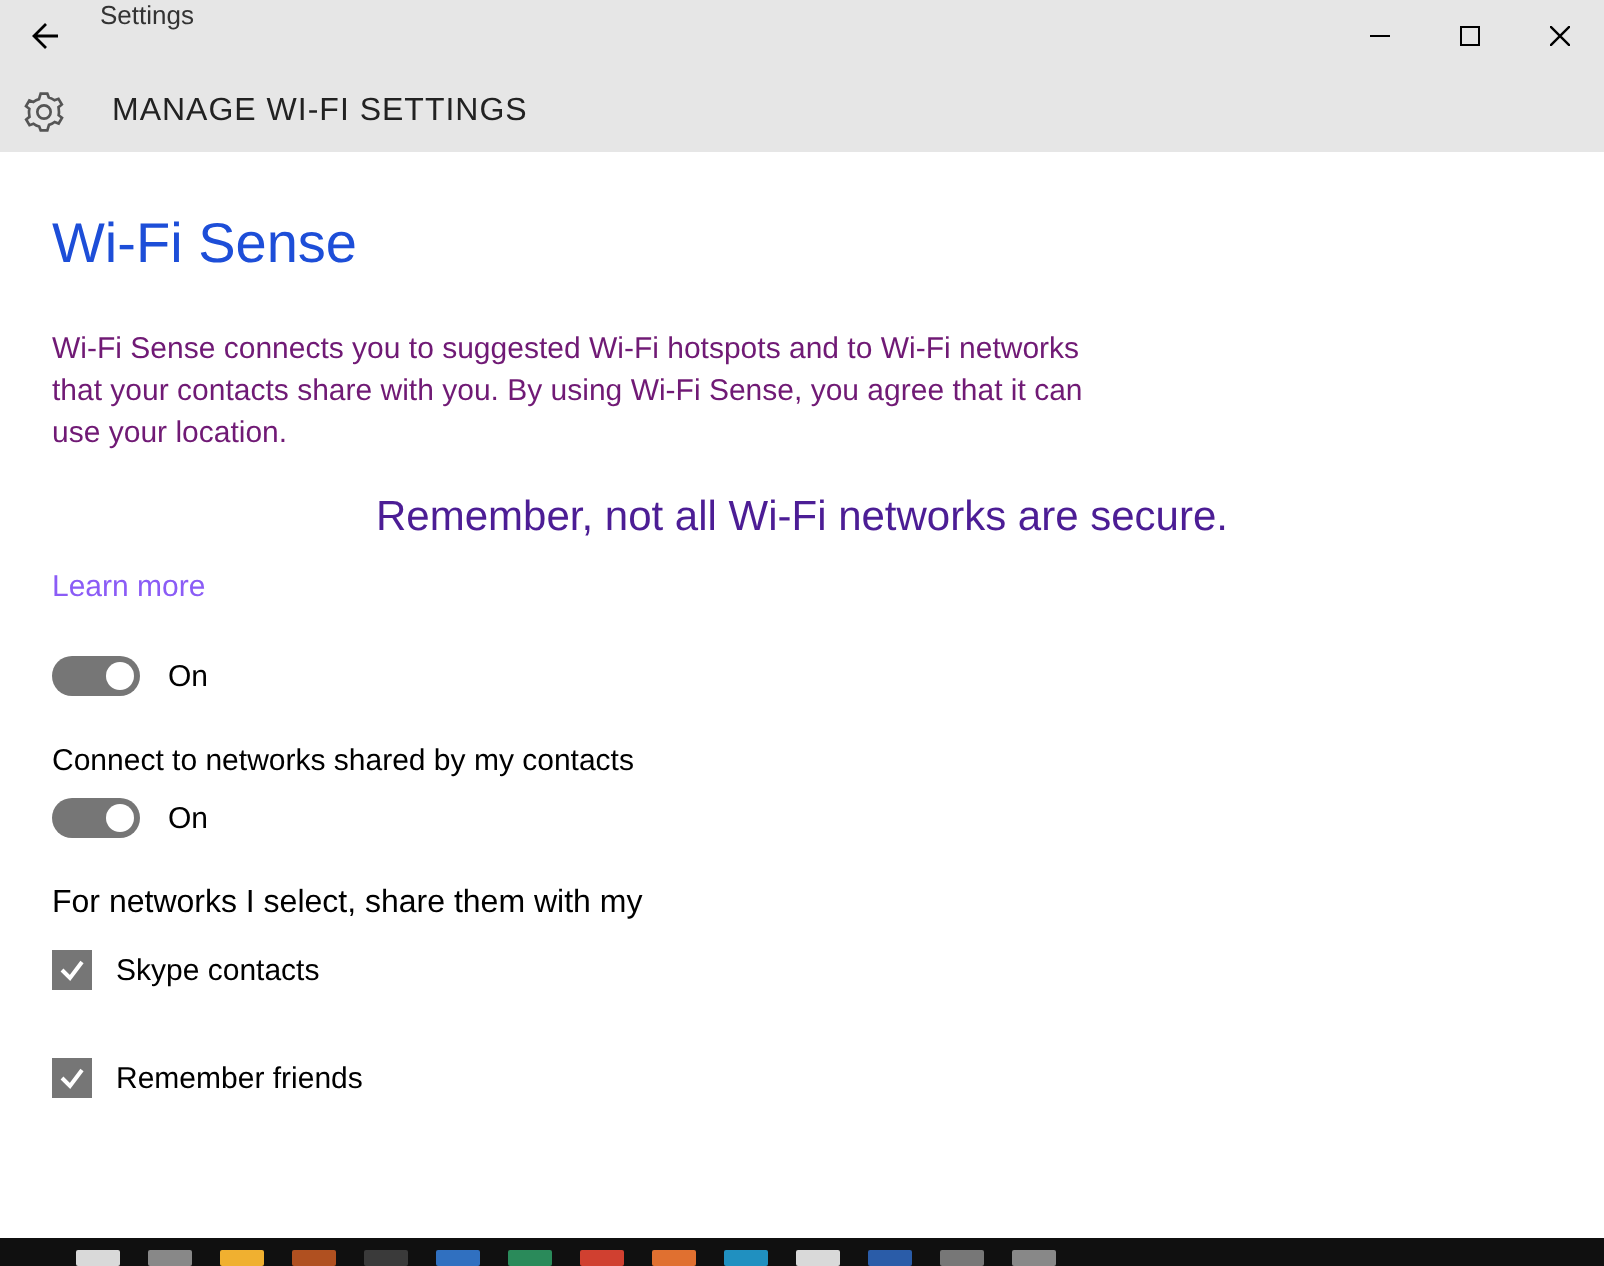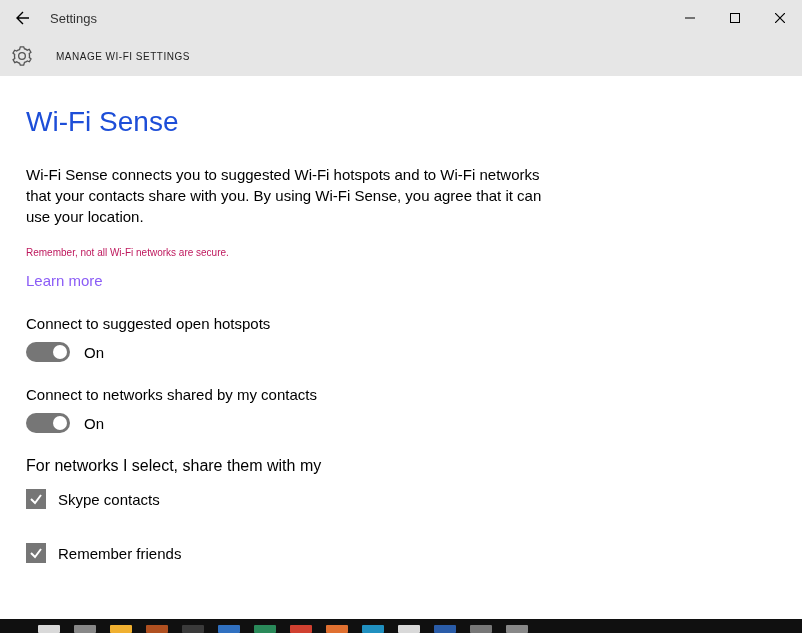--- a/index.html
+++ b/index.html
@@ -10,21 +10,21 @@
     background: #fff;
     width: 802px;
     height: 633px;
     overflow: hidden;
     position: relative;
   }
   .titlebar {
     height: 36px;
     background: #e6e6e6;
     display: flex;
-    align-items: center;
+    align-items: flex-start;
     position: relative;
   }
   .back-btn {
     width: 44px;
     height: 36px;
     display: flex;
     align-items: center;
     justify-content: center;
     cursor: pointer;
   }
@@ -57,44 +57,45 @@
   }
   .gear {
     width: 24px;
     height: 24px;
     display: flex;
     align-items: center;
     justify-content: center;
     margin-right: 22px;
   }
   .subheader-title {
-    font-size: 10px;
+    font-size: 16px;
     letter-spacing: 0.5px;
     color: #222;
   }
   .content {
     padding: 30px 26px 0 26px;
   }
   .page-title {
     font-size: 28px;
     font-weight: 400;
     margin-bottom: 26px;
     color: #1d4ed8;
   }
   .desc {
     font-size: 15px;
     line-height: 1.4;
-    color: #000000;
+    color: #701a75;
     max-width: 540px;
     margin-bottom: 20px;
   }
   .remember {
-    font-size: 10px;
-    color: #be185d;
+    font-size: 21px;
+    color: #4c1d95;
     margin-bottom: 14px;
+    text-align: center;
   }
   .learn-more {
     font-size: 15px;
     color: #8b5cf6;
     cursor: pointer;
     display: inline-block;
     margin-bottom: 26px;
   }
   .setting-label {
     font-size: 15px;
@@ -210,21 +211,20 @@
   <div class="subheader-title">MANAGE WI-FI SETTINGS</div>
 </div>
 
 <div class="content">
   <h1 class="page-title">Wi-Fi Sense</h1>
   <p class="desc">Wi-Fi Sense connects you to suggested Wi-Fi hotspots and to Wi-Fi networks that your contacts share with you. By using Wi-Fi Sense, you agree that it can use your location.</p>
   <p class="remember">Remember, not all Wi-Fi networks are secure.</p>
   <span class="learn-more">Learn more</span>
 
   <div id="settings-list">
-      <p class="setting-label">Connect to suggested open hotspots</p>
       <div class="toggle-row">
         <div class="toggle">
           <div class="knob"></div>
         </div>
         <span class="toggle-state">On</span>
       </div>
       <p class="setting-label">Connect to networks shared by my contacts</p>
       <div class="toggle-row">
         <div class="toggle">
           <div class="knob"></div>

